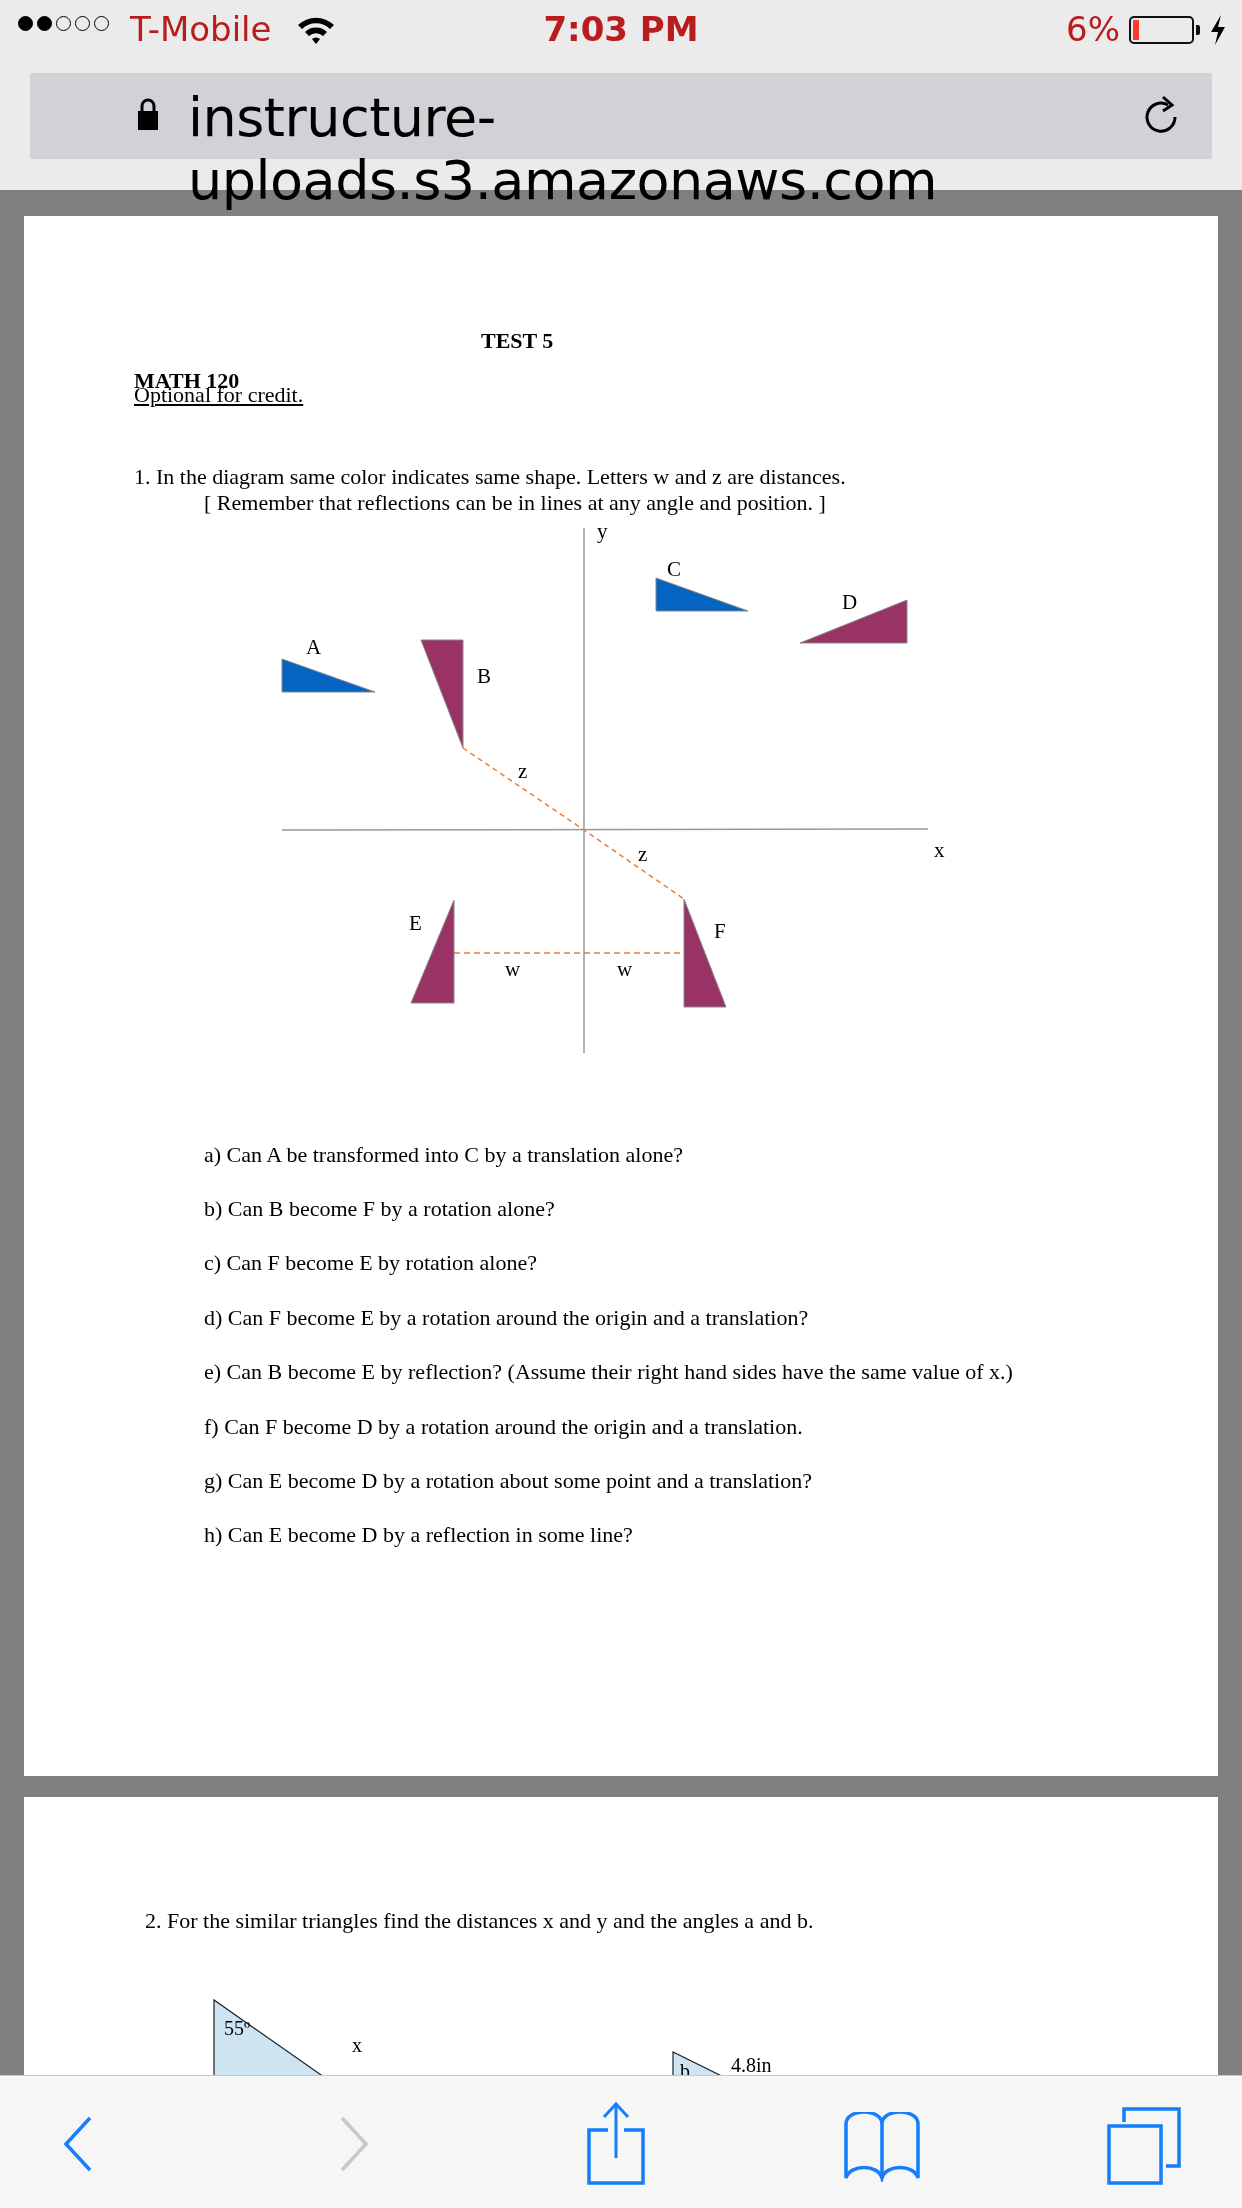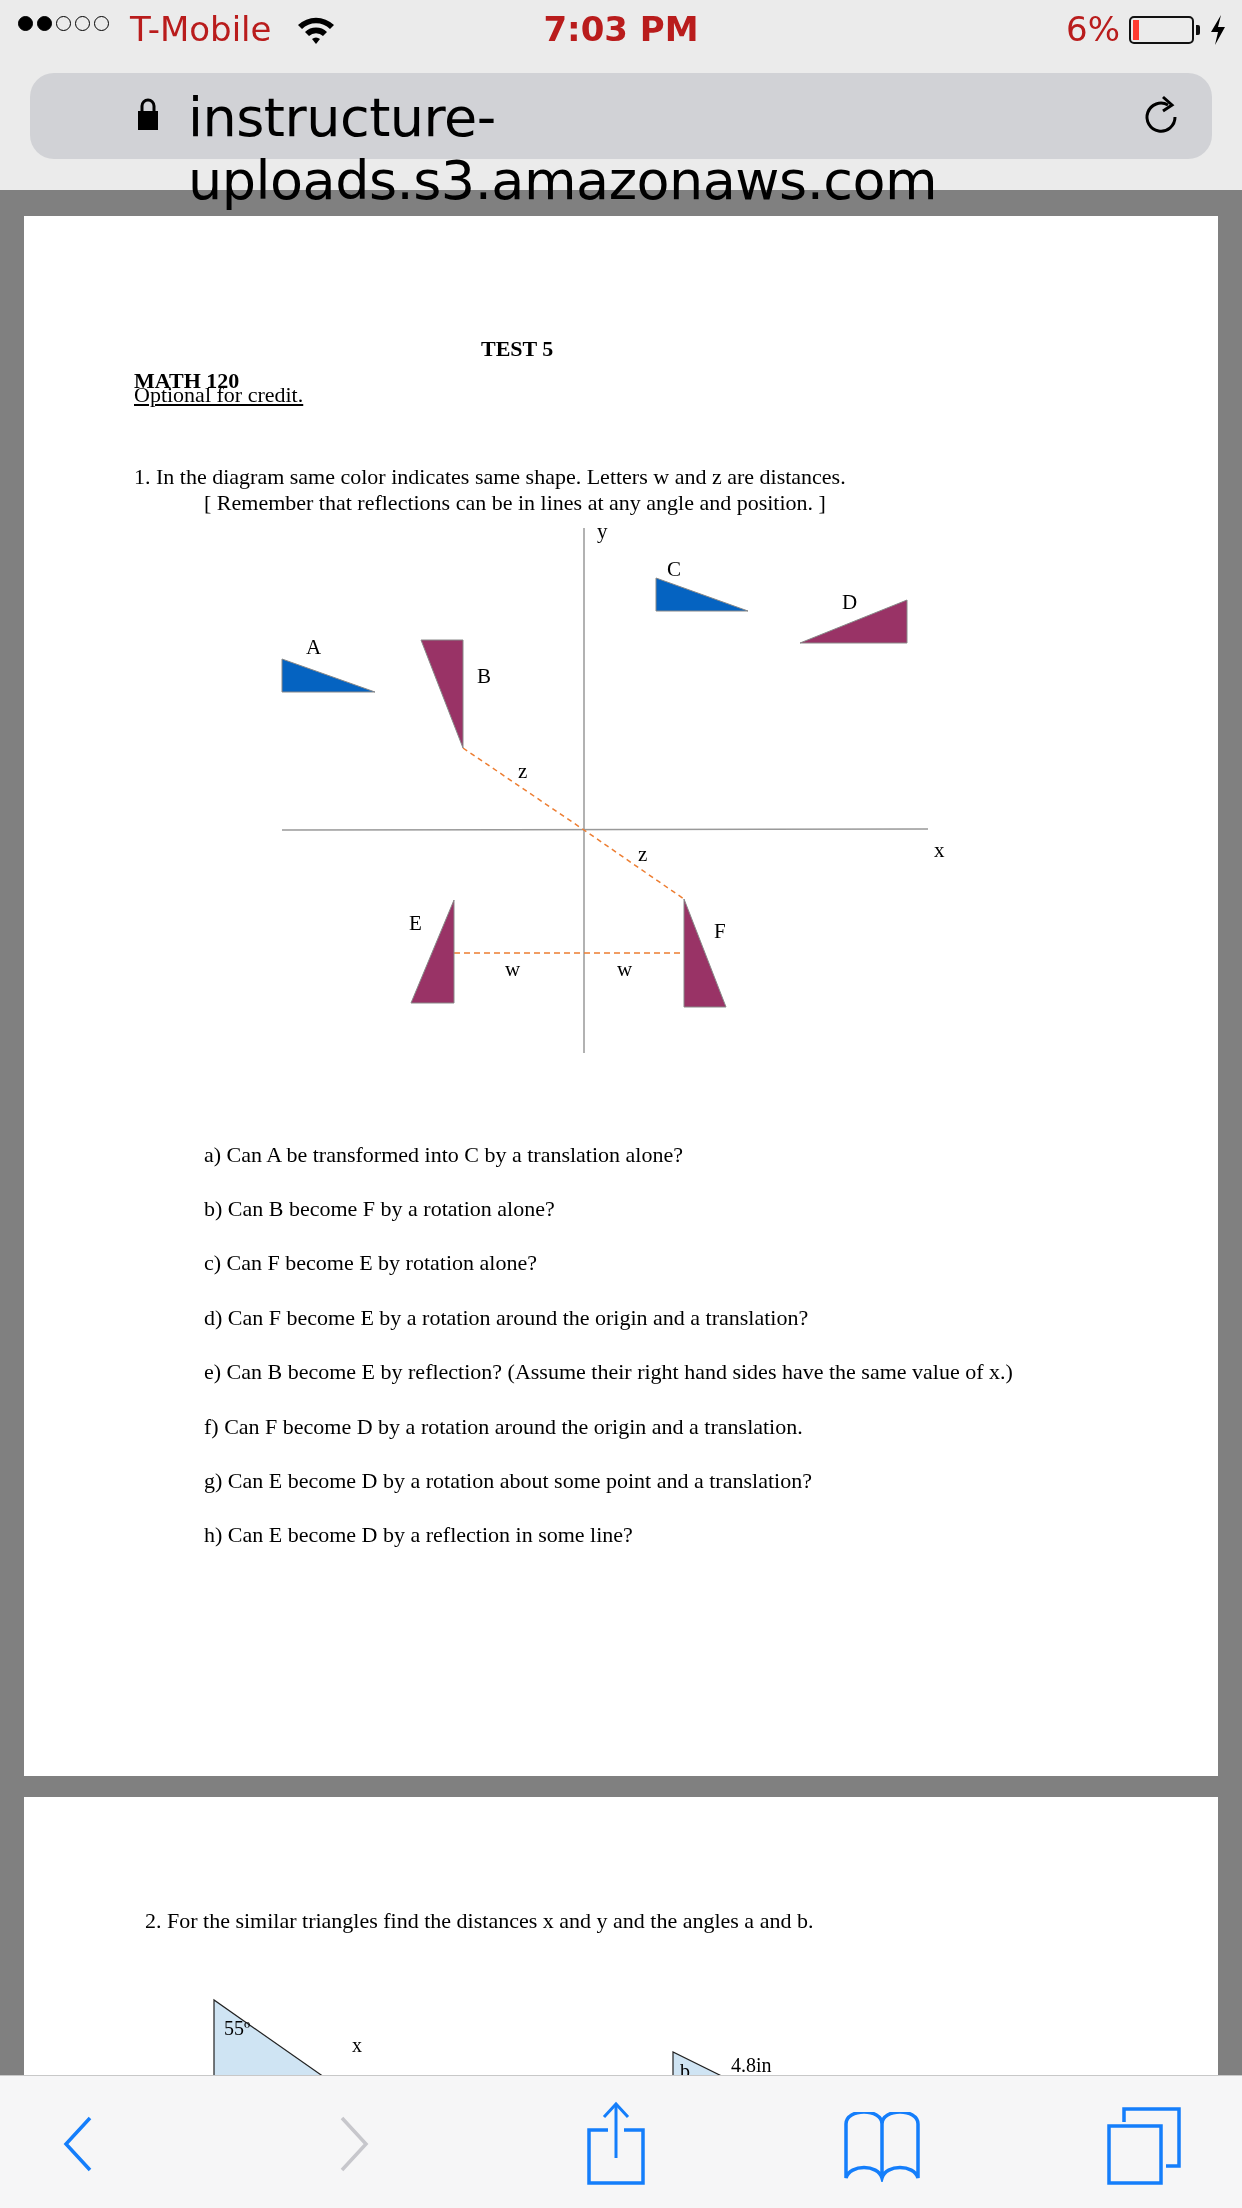--- a/index.html
+++ b/index.html
@@ -23,40 +23,40 @@
   .wifi { position: absolute; left: 296px; top: 14px; width: 40px; height: 32px; }
   .clock { position: absolute; left: 0; width: 1242px; top: 9px; text-align: center; font-size: 34px; font-weight: bold; }
   .battery-pct { position: absolute; right: 122px; top: 9px; font-size: 34px; }
   .battery { position: absolute; left: 1129px; top: 16px; width: 65px; height: 28px; border: 2px solid #111; border-radius: 5px; box-sizing: border-box; }
   .battery .fill { position: absolute; left: 2px; top: 2px; width: 6px; height: 20px; background: #ff3b30; }
   .battery-tip { position: absolute; left: 1196px; top: 25px; width: 4px; height: 10px; background: #111; border-radius: 0 2px 2px 0; }
   .bolt { position: absolute; left: 1208px; top: 14px; width: 20px; height: 32px; }
 
   .url-bar {
     position: absolute; left: 30px; top: 73px; width: 1182px; height: 86px;
-    background: #d1d2d6; border-radius: 24px;
+    background: #d1d2d6; border-radius: 2px;
   }
   .lock { position: absolute; left: 106px; top: 24px; width: 24px; height: 34px; }
   .url-text {
     position: absolute; left: 158px; top: 13px; font-size: 54px; color: #000;
     font-family: "DejaVu Sans", sans-serif; letter-spacing: -0.5px;
   }
   .reload { position: absolute; left: 1112px; top: 22px; width: 40px; height: 44px; }
 
   .page {
     position: absolute; left: 24px; width: 1194px; background: #fff;
   }
   .page1 { top: 216px; height: 1560px; }
   .page2 { top: 1797px; height: 400px; }
 
   .serif { font-family: "Liberation Serif", serif; color: #000; }
   .abs { position: absolute; white-space: nowrap; }
 
   .hdr-course { left: 110px; top: 112px; font-size: 22px; font-weight: bold; margin-top: 40px; }
-  .hdr-test { left: 457px; top: 120px; font-size: 22px; font-weight: bold; }
+  .hdr-test { left: 457px; top: 112px; font-size: 22px; font-weight: bold; }
   .optional { left: 110px; top: 166px; font-size: 22px; text-decoration: underline; }
   .q1-line1 { left: 110px; top: 248px; font-size: 22px; }
   .q1-line2 { left: 180px; top: 274px; font-size: 22px; }
 
   .diagram { position: absolute; left: 0; top: 0; width: 1194px; height: 1560px; }
 
   .sub-q { left: 180px; font-size: 22px; }
 
   .q2 { left: 121px; top: 111px; font-size: 22px; }
 

